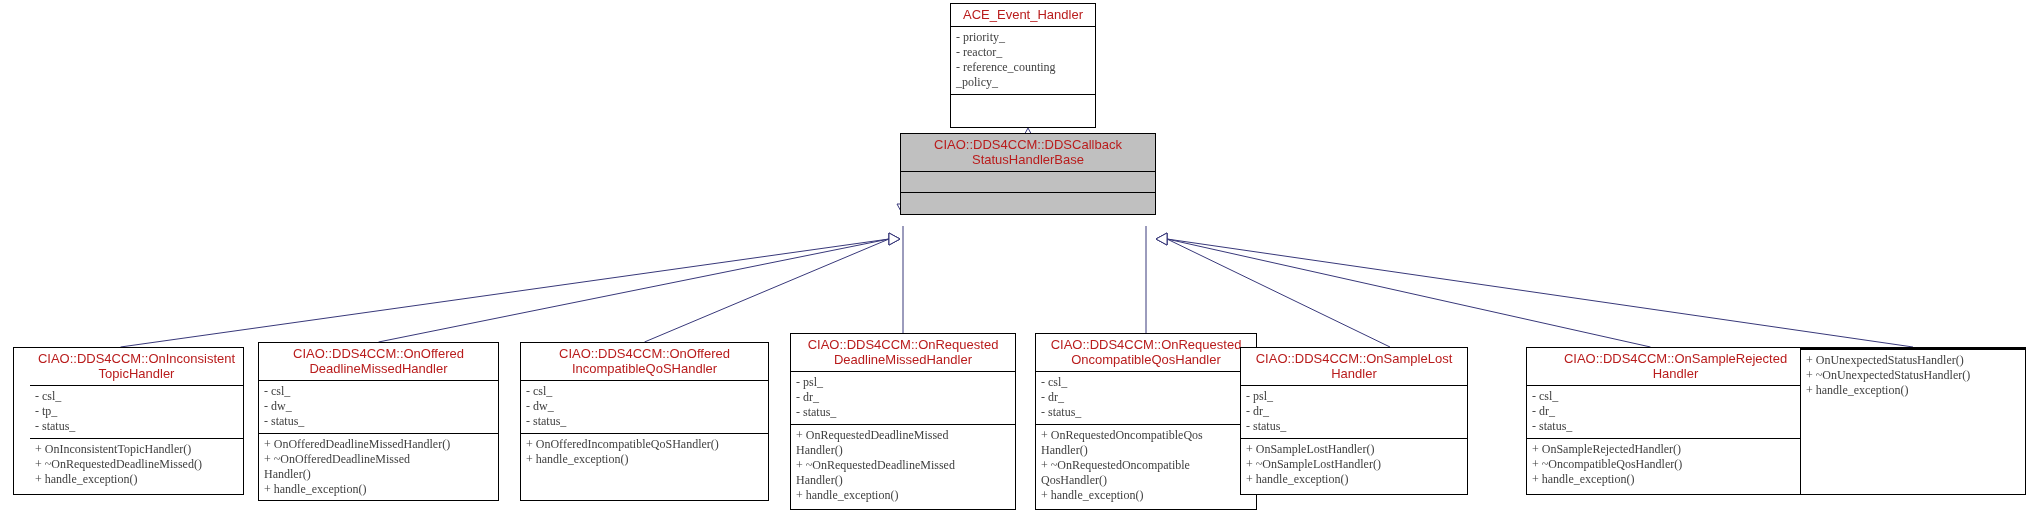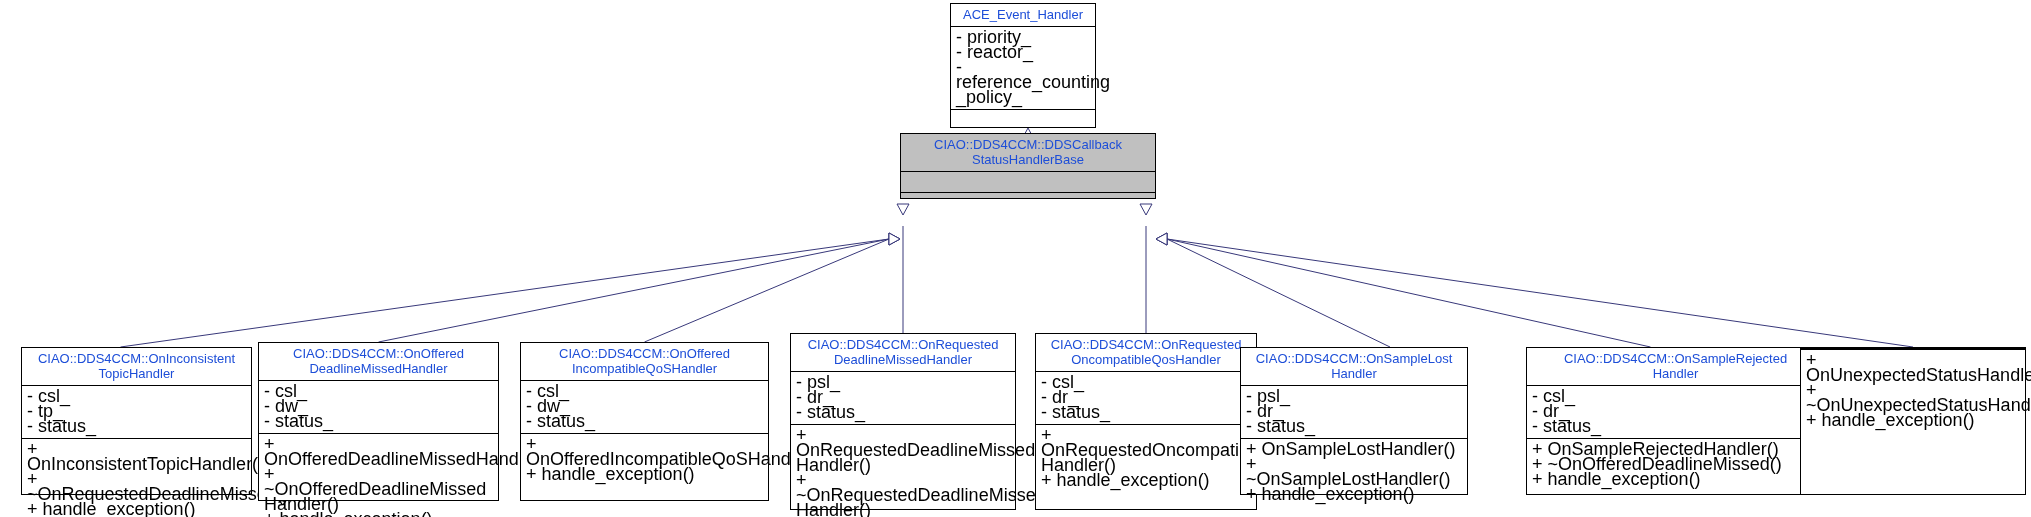--- a/index.html
+++ b/index.html
@@ -30,35 +30,36 @@
     background: #ffffff;
     z-index: 5;
   }
   .node.highlight {
     background: #c0c0c0;
   }
   .node .title {
     text-align: center;
     font-size: 13px;
     line-height: 15px;
-    color: #1d4ed8;
+    color: #b91c1c;
     padding: 3px 4px 4px 4px;
     white-space: pre-line;
   }
   .node .sep {
     border-top: 1px solid #000000;
     height: 0;
     font-size: 0;
     line-height: 0;
   }
   .node .compartment {
-    font-size: 18px;
+    font-size: 12px;
     line-height: 15px;
-    color: #000000;
+    color: #404040;
     padding: 3px 4px 4px 5px;
+    font-family: Liberation Serif, serif;
   }
   .node .compartment .row {
     white-space: pre-wrap;
   }
   .node .compartment.empty {
     height: 14px;
     padding: 3px 4px;
   }
 </style>
 </head>
@@ -91,28 +92,28 @@
         <div class="sep"></div>
         <div class="compartment">
           <div class="row">- priority_</div>
           <div class="row">- reactor_</div>
           <div class="row">- reference_counting
 _policy_</div>
         </div>
         <div class="sep"></div>
         <div class="compartment empty"></div>
       </div>
-      <div class="node highlight" style="left: 900px; top: 133px; width: 256px; height: 66px;">
+      <div class="node highlight" style="left: 900px; top: 133px; width: 256px; height: 82px;">
         <div class="title">CIAO::DDS4CCM::DDSCallback
 StatusHandlerBase</div>
         <div class="sep"></div>
         <div class="compartment empty"></div>
         <div class="sep"></div>
       </div>
-      <div class="node" style="left: 21px; top: 347px; width: 231px; height: 148px;">
+      <div class="node" style="left: 13px; top: 347px; width: 231px; height: 148px; padding-left: 16px;">
         <div class="title">CIAO::DDS4CCM::OnInconsistent
 TopicHandler</div>
         <div class="sep"></div>
         <div class="compartment">
           <div class="row">- csl_</div>
           <div class="row">- tp_</div>
           <div class="row">- status_</div>
         </div>
         <div class="sep"></div>
         <div class="compartment">
@@ -177,20 +178,22 @@
         <div class="sep"></div>
         <div class="compartment">
           <div class="row">- csl_</div>
           <div class="row">- dr_</div>
           <div class="row">- status_</div>
         </div>
         <div class="sep"></div>
         <div class="compartment">
           <div class="row">+ OnRequestedOncompatibleQos
 Handler()</div>
+          <div class="row">+ ~OnRequestedOncompatible
+QosHandler()</div>
           <div class="row">+ handle_exception()</div>
         </div>
       </div>
       <div class="node" style="left: 1240px; top: 347px; width: 228px; height: 148px;">
         <div class="title">CIAO::DDS4CCM::OnSampleLost
 Handler</div>
         <div class="sep"></div>
         <div class="compartment">
           <div class="row">- psl_</div>
           <div class="row">- dr_</div>
@@ -208,21 +211,21 @@
 Handler</div>
         <div class="sep"></div>
         <div class="compartment">
           <div class="row">- csl_</div>
           <div class="row">- dr_</div>
           <div class="row">- status_</div>
         </div>
         <div class="sep"></div>
         <div class="compartment">
           <div class="row">+ OnSampleRejectedHandler()</div>
-          <div class="row">+ ~OnOfferedDeadlineMissed()</div>
+          <div class="row">+ ~OncompatibleQosHandler()</div>
           <div class="row">+ handle_exception()</div>
         </div>
       </div>
       <div class="node" style="left: 1800px; top: 347px; width: 226px; height: 148px;">
         <div class="sep"></div>
         <div class="sep"></div>
         <div class="compartment">
           <div class="row">+ OnUnexpectedStatusHandler()</div>
           <div class="row">+ ~OnUnexpectedStatusHandler()</div>
           <div class="row">+ handle_exception()</div>

